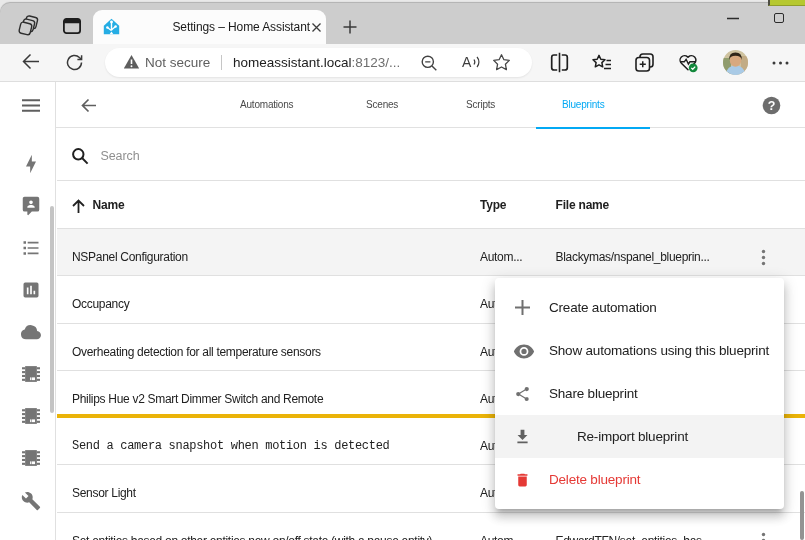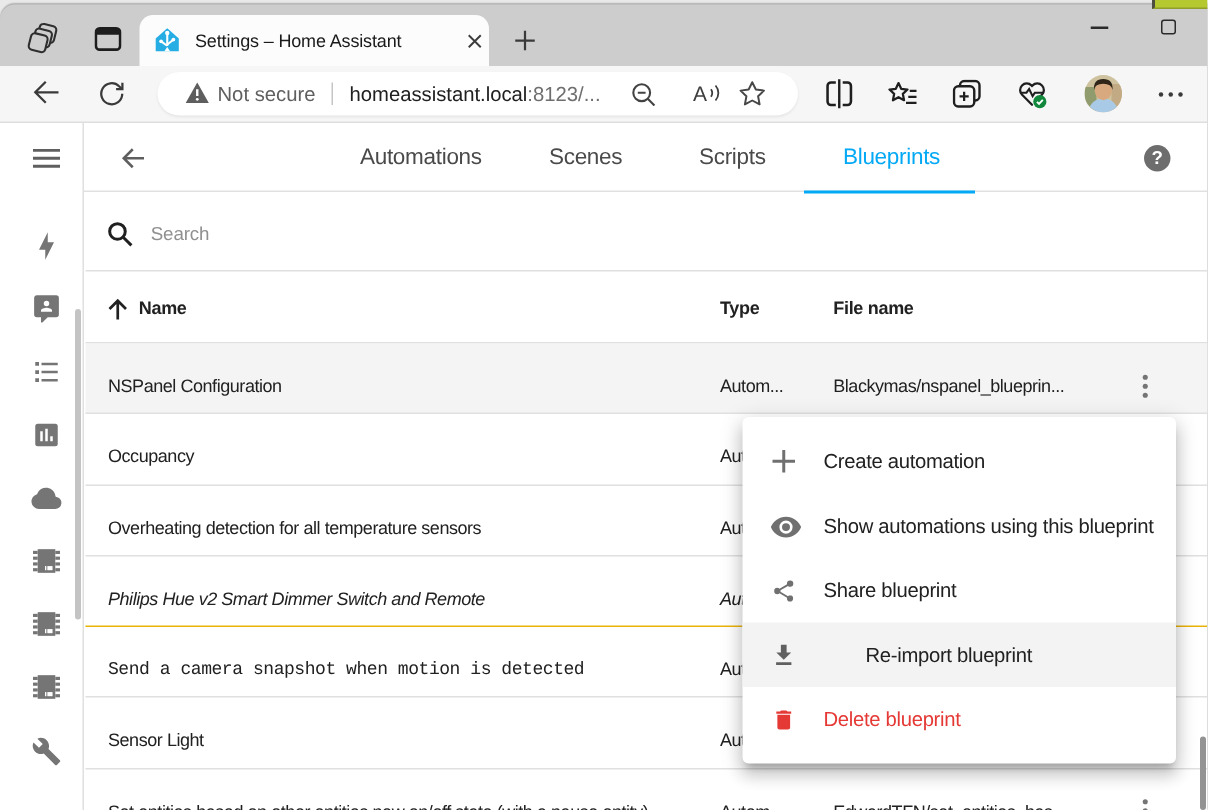--- a/index.html
+++ b/index.html
@@ -7,21 +7,21 @@
   body { font-family:"Liberation Sans", sans-serif; background:#e9e9e9; position:relative; }
   .abs { position:absolute; }
 </style>
 </head>
 <body>
 
 <div class="abs" style="left:768px;top:0;width:37px;height:5.5px;background:#b6c82f;border-left:2px solid #4d4d42;border-bottom:1px solid #909e29;z-index:5;"></div>
 
 <div class="abs" id="win" style="left:0;top:3px;width:805px;height:537px;background:#cdcdcd;border-radius:10px 0 0 0;box-shadow:0 -1px 1px rgba(0,0,0,0.25);overflow:hidden;">
 
-  <div class="abs" style="left:0;top:0;width:805px;height:41px;">
+  <div class="abs" style="left:0;top:0;width:805px;height:41px;text-align:right;">
 
     <svg class="abs" style="left:17px;top:12px;" width="23" height="23" viewBox="0 0 23 23">
       <g fill="none" stroke="#2e2e2e" stroke-width="1.4">
         <rect x="8.6" y="1.6" width="11.3" height="11.3" rx="2.6" transform="rotate(14 14.2 7.2)"></rect>
         <rect x="5.7" y="4.7" width="11.3" height="11.3" rx="2.6" transform="rotate(14 11.3 10.3)" fill="#cdcdcd"></rect>
         <rect x="2.8" y="7.8" width="11.3" height="11.3" rx="2.6" transform="rotate(14 8.4 13.4)" fill="#cdcdcd"></rect>
       </g>
     </svg>
 
     <svg class="abs" style="left:63px;top:15px;" width="18" height="16" viewBox="0 0 18 16">
@@ -144,21 +144,21 @@
 
   <div class="abs" style="left:0;top:79px;width:805px;height:458px;background:#ffffff;">
 
     <div class="abs" style="left:0;top:0;width:805px;height:46px;border-bottom:1px solid #e1e1e1;"></div>
 
     <div class="abs" style="left:536px;top:44.5px;width:114px;height:2px;background:#03a9f4;"></div>
 
     <svg class="abs" style="left:81px;top:16px;" width="16" height="15" viewBox="0 0 16 15">
       <path d="M15 7.5 H1.5 M7.5 1.5 L1.5 7.5 L7.5 13.5" fill="none" stroke="#5f5f5f" stroke-width="1.7"></path>
     </svg>
-    <div class="abs" style="left:0;top:0;width:805px;height:46px;line-height:46px;font-size:15px;letter-spacing:-0.2px;color:#4a4a4a;">
+    <div class="abs" style="left:0;top:0;width:805px;height:46px;line-height:46px;font-size:10px;letter-spacing:-0.2px;color:#4a4a4a;">
       <span class="abs" style="left:240px;">Automations</span>
       <span class="abs" style="left:366px;">Scenes</span>
       <span class="abs" style="left:466px;">Scripts</span>
       <span class="abs" style="left:562px;color:#03a9f4;">Blueprints</span>
     </div>
 
     <svg class="abs" style="left:762px;top:13.5px;" width="19" height="19" viewBox="0 0 19 19">
       <circle cx="9.5" cy="9.5" r="8.8" fill="#6d6d6d"></circle>
       <text x="9.5" y="13.6" text-anchor="middle" font-size="12.5" font-weight="bold" fill="#fff" font-family="Liberation Sans">?</text>
     </svg>
@@ -276,21 +276,21 @@
     <span style="position:absolute;left:423px;">Autom...</span>
     <span style="position:absolute;left:498.5px;"></span>
 
   </div>
   <div style="position:relative;height:47.25px;line-height:56.5px;border-bottom:1px solid #e0e0e0;white-space:nowrap;">
     <span style="position:absolute;left:15px;">Overheating detection for all temperature sensors</span>
     <span style="position:absolute;left:423px;">Autom...</span>
     <span style="position:absolute;left:498.5px;"></span>
 
   </div>
-  <div style="position:relative;height:47.25px;line-height:56.5px;border-bottom:1px solid #eab308;white-space:nowrap;font-style:italic;">
+  <div style="position:relative;height:47.25px;line-height:56.5px;border-bottom:4px solid #eab308;white-space:nowrap;">
     <span style="position:absolute;left:15px;">Philips Hue v2 Smart Dimmer Switch and Remote</span>
     <span style="position:absolute;left:423px;">Autom...</span>
     <span style="position:absolute;left:498.5px;"></span>
 
   </div>
   <div style="position:relative;height:47.25px;line-height:56.5px;border-bottom:1px solid #e0e0e0;white-space:nowrap;">
     <span style="position:absolute;left:15px;font-family:Liberation Mono, monospace;">Send a camera snapshot when motion is detected</span>
     <span style="position:absolute;left:423px;">Autom...</span>
     <span style="position:absolute;left:498.5px;"></span>
 

